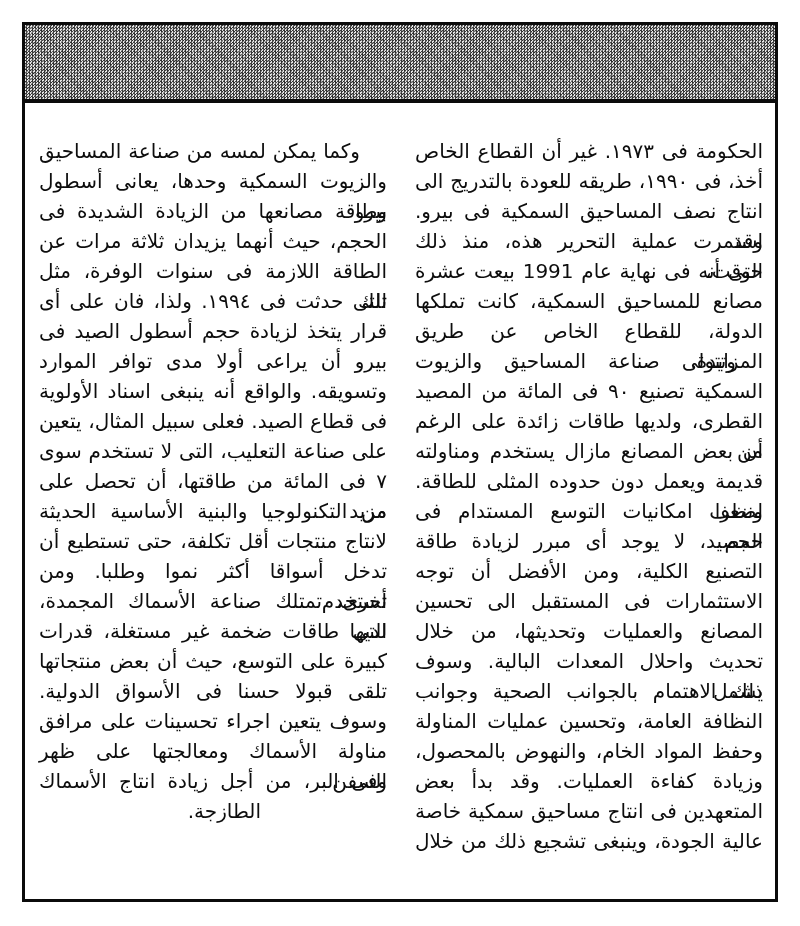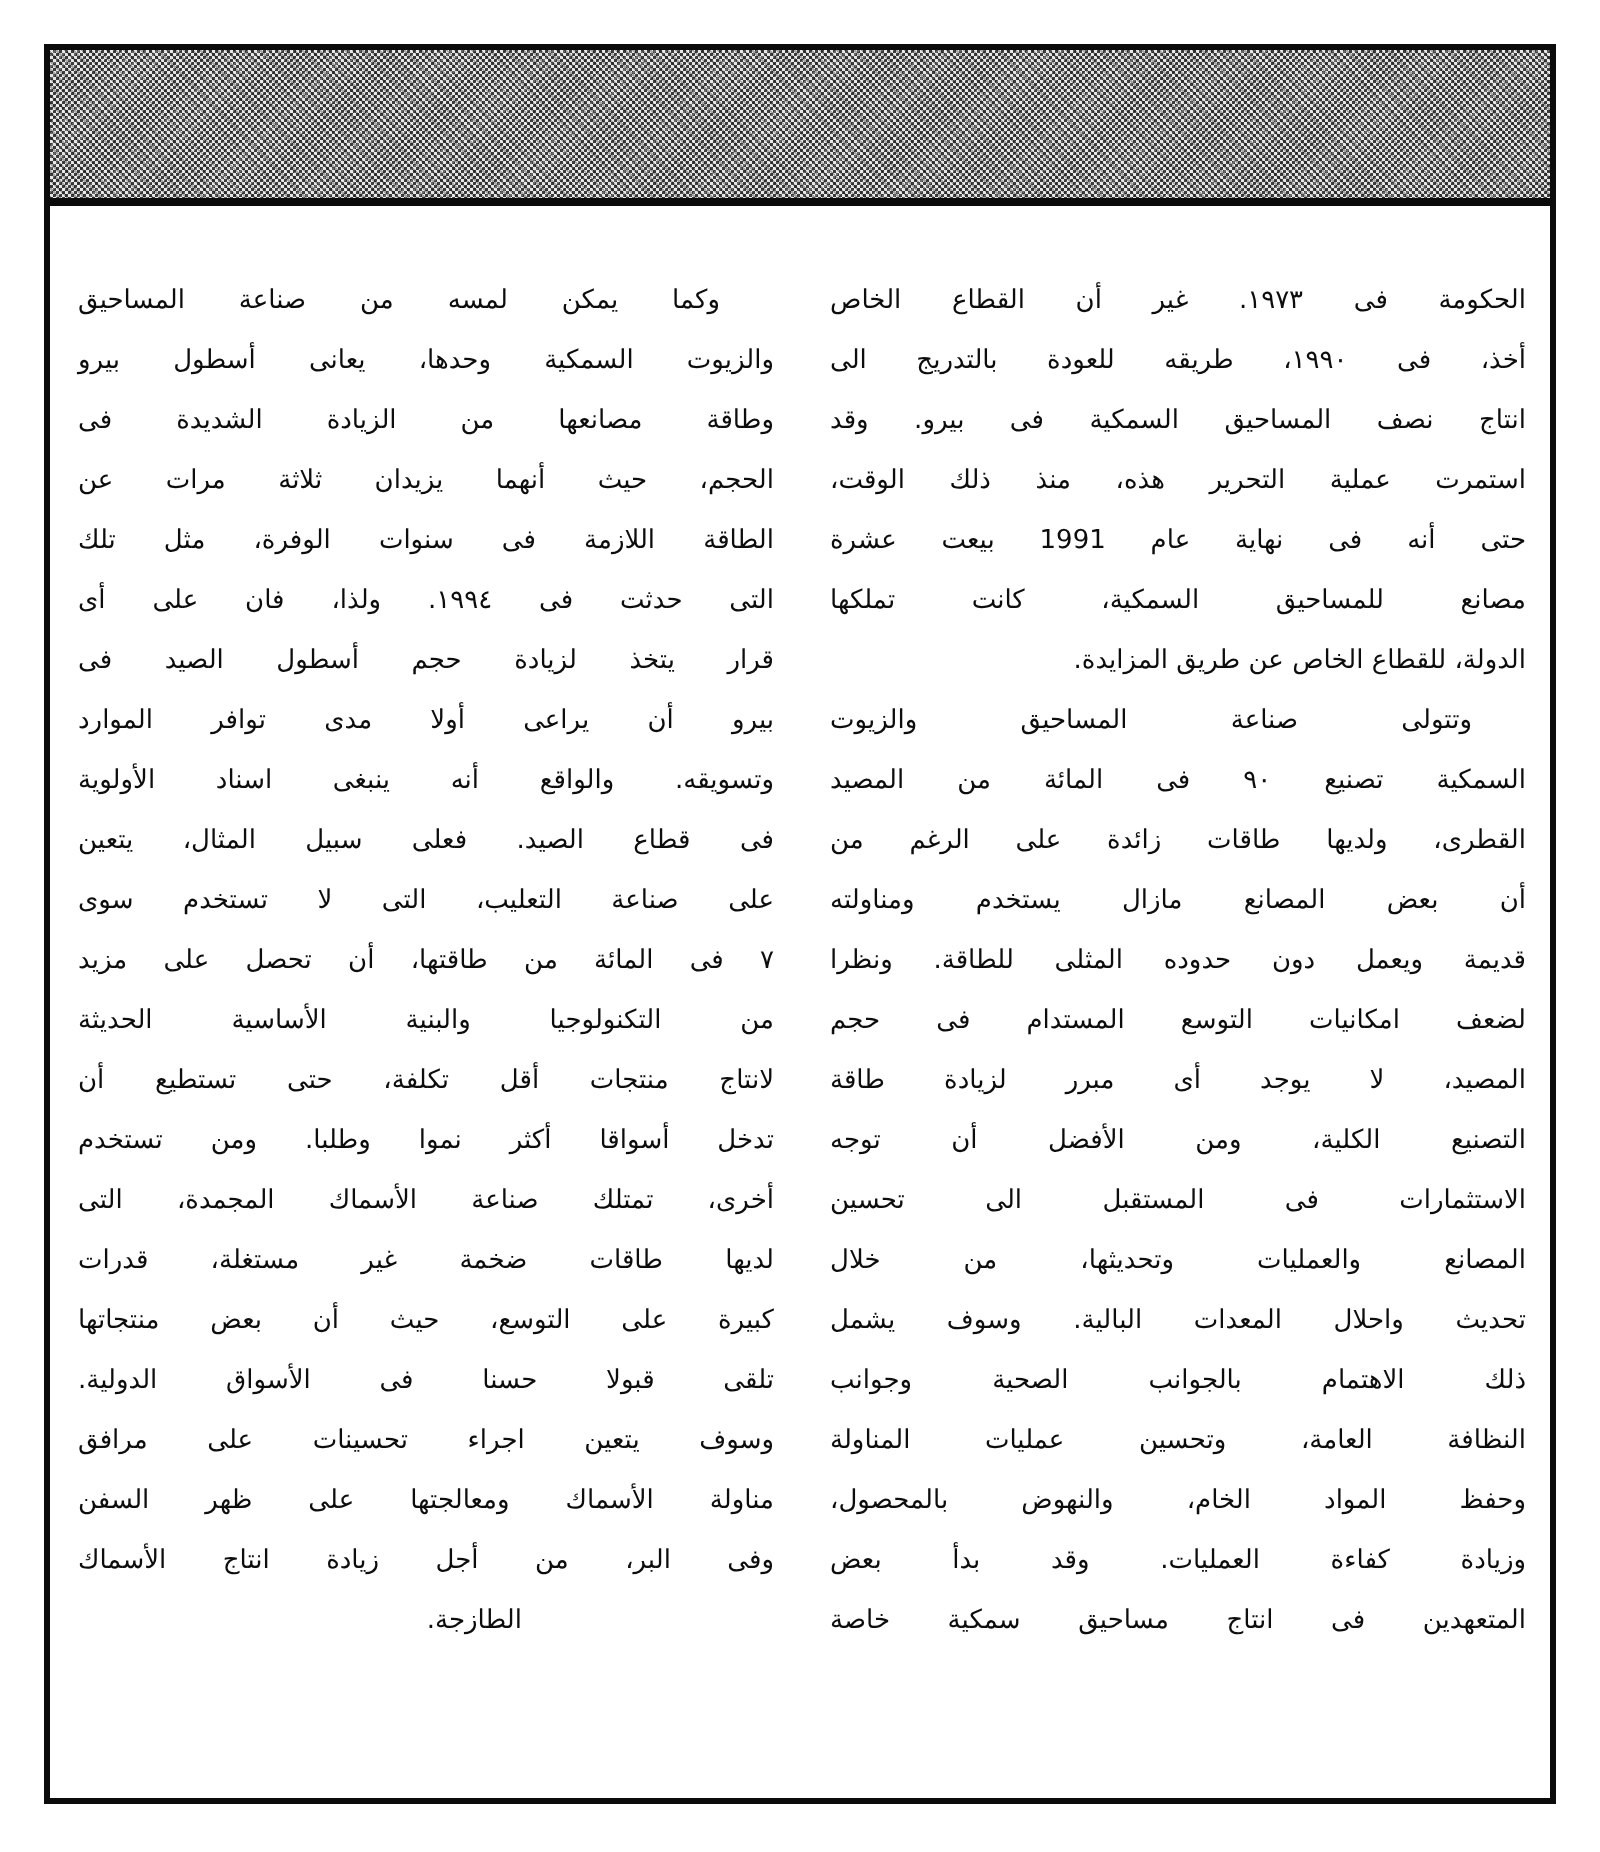--- a/index.html
+++ b/index.html
@@ -45,21 +45,21 @@
     padding: 33px 12px 0 14px;
   }
   .col {
     width: 348px;
     direction: rtl;
     color: #0d0d0d;
   }
   .line {
     height: 30px;
     line-height: 30px;
-    font-size: 13px;
+    font-size: 20px;
     letter-spacing: 0px;
     text-align: justify;
     text-align-last: justify;
     overflow: visible;
     text-rendering: optimizeLegibility;
   }
   .line.para-start {
     text-indent: 27px;
   }
   .line.para-end {
@@ -93,20 +93,21 @@
           <div class="line">المصيد، لا يوجد أى مبرر لزيادة طاقة</div>
           <div class="line">التصنيع الكلية، ومن الأفضل أن توجه</div>
           <div class="line">الاستثمارات فى المستقبل الى تحسين</div>
           <div class="line">المصانع والعمليات وتحديثها، من خلال</div>
           <div class="line">تحديث واحلال المعدات البالية. وسوف يشمل</div>
           <div class="line">ذلك الاهتمام بالجوانب الصحية وجوانب</div>
           <div class="line">النظافة العامة، وتحسين عمليات المناولة</div>
           <div class="line">وحفظ المواد الخام، والنهوض بالمحصول،</div>
           <div class="line">وزيادة كفاءة العمليات. وقد بدأ بعض</div>
           <div class="line">المتعهدين فى انتاج مساحيق سمكية خاصة</div>
+          <div class="line">عالية الجودة، وينبغى تشجيع ذلك من خلال</div>
         </div>
       <div class="col" id="col-left" lang="ar" dir="rtl">
           <div class="line para-start">وكما يمكن لمسه من صناعة المساحيق</div>
           <div class="line">والزيوت السمكية وحدها، يعانى أسطول بيرو</div>
           <div class="line">وطاقة مصانعها من الزيادة الشديدة فى</div>
           <div class="line">الحجم، حيث أنهما يزيدان ثلاثة مرات عن</div>
           <div class="line">الطاقة اللازمة فى سنوات الوفرة، مثل تلك</div>
           <div class="line">التى حدثت فى ١٩٩٤. ولذا، فان على أى</div>
           <div class="line">قرار يتخذ لزيادة حجم أسطول الصيد فى</div>
           <div class="line">بيرو أن يراعى أولا مدى توافر الموارد</div>

